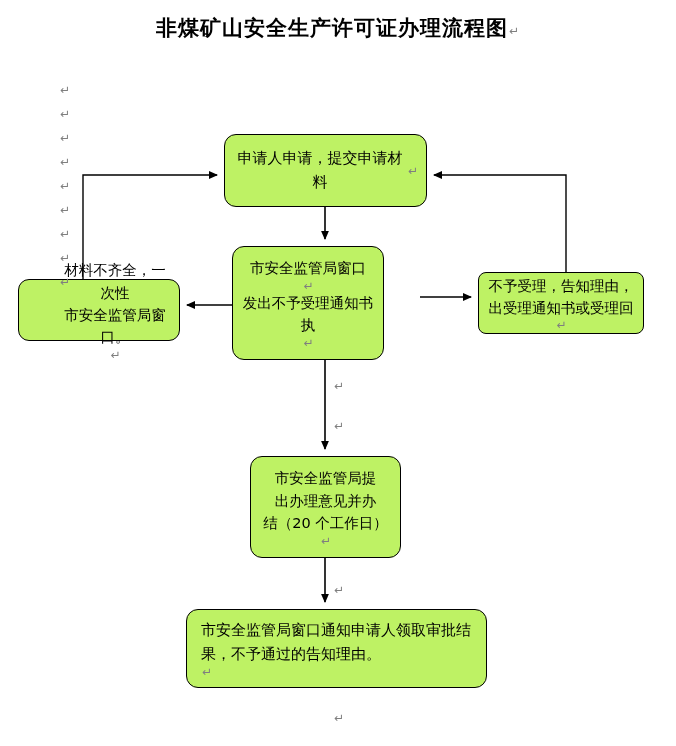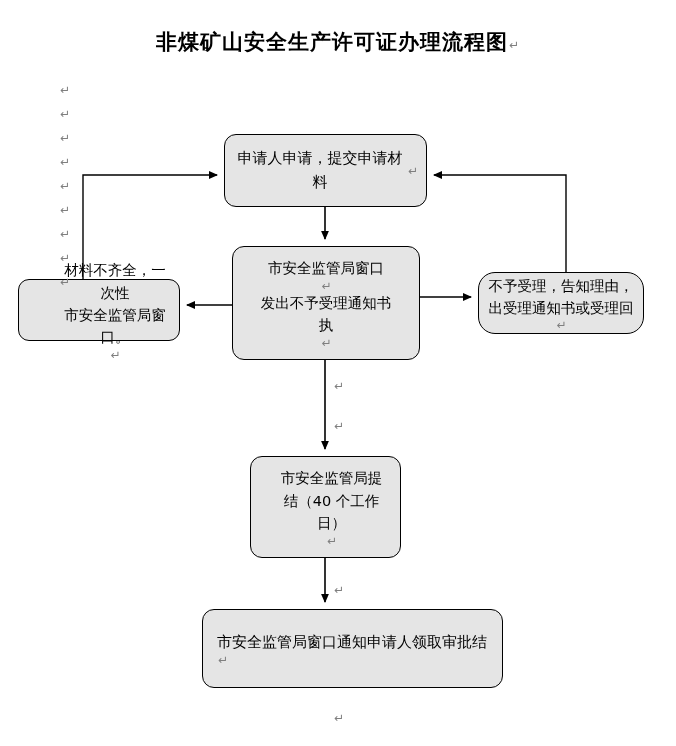--- a/index.html
+++ b/index.html
@@ -10,21 +10,21 @@
     font-family:"DejaVu Sans","Liberation Sans",sans-serif;
     position:relative;
     overflow:hidden;
     color:#000;
   }
   #canvas{position:absolute;left:0;top:0;width:676px;height:746px;}
   svg#wires{position:absolute;left:0;top:0;width:676px;height:746px;pointer-events:none;}
 
   .title{
     position:absolute;
-    left:0;top:28px;width:676px;
+    left:0;top:14px;width:676px;
     text-align:center;
     font-family:"DejaVu Serif","Liberation Serif",serif;
     font-size:21px;
     font-weight:bold;
     letter-spacing:1px;
     white-space:nowrap;
   }
   .title .pilcrow{font-weight:normal;}
 
   .pilcrow{
@@ -43,46 +43,46 @@
     line-height:12px;
     font-family:"DejaVu Sans","Liberation Sans",sans-serif;
     user-select:none;
   }
 
   .node{
     position:absolute;
     box-sizing:border-box;
     border:1.6px solid #000;
     border-radius:12px;
-    background:#e5e5e5;
+    background:#bef264;
     display:flex;
     align-items:center;
     justify-content:center;
     text-align:center;
     font-size:14.5px;
     line-height:1.55;
     padding:4px 8px;
     font-family:"DejaVu Sans","Liberation Sans",sans-serif;
   }
   .node span{display:block;}
 
   
   #node-apply      {left:224px; top:134px; width:203px; height:73px;}
-  #node-window     {left:232px; top:246px; width:188px; height:114px;}
+  #node-window     {left:232px; top:246px; width:152px; height:114px;}
   #node-incomplete {left:18px;  top:279px; width:162px; height:62px;  border-radius:11px;}
-  #node-reject     {left:478px; top:272px; width:166px; height:62px;  border-radius:17px;}
-  #node-handle     {left:250px; top:456px; width:151px; height:102px;padding-left:20px;}
+  #node-reject     {left:478px; top:272px; width:166px; height:62px;  border-radius:8px;}
+  #node-handle     {left:250px; top:456px; width:151px; height:102px;}
   #node-notify     {left:186px; top:609px; width:301px; height:79px;}
 
   #node-apply      {font-size:15px;}
   #node-window     {font-size:14.5px;}
   #node-incomplete {font-size:14.5px;padding-left:40px;}
   #node-reject     {font-size:14.5px;}
   #node-handle     {font-size:14.5px;}
-  #node-notify     {font-size:15px; text-align:left; justify-content:flex-start; padding-left:14px;margin-left:16px;}
+  #node-notify     {font-size:15px; text-align:left; justify-content:flex-start; padding-left:14px;}
 </style>
 </head>
 <body>
 
 <div id="canvas">
 
   <div class="title"><span>非煤矿山安全生产许可证办理流程图</span><span class="pilcrow">↵</span></div>
 
   <svg id="wires" viewBox="0 0 676 746" xmlns="http://www.w3.org/2000/svg">
     <defs>
@@ -143,28 +143,29 @@
   <div class="node" id="node-reject">
     <div>
       <span>不予受理，告知理由，</span>
       <span style="display:inline">出受理通知书或受理回</span><span class="pilcrow">↵</span>
     </div>
   </div>
 
   <div class="node" id="node-handle">
     <div>
       <span>市安全监管局提</span>
-      <span style="display:inline">结（40 个工作日）</span><span class="pilcrow">↵</span>
+      <span>出办理意见并办</span>
+      <span style="display:inline">结（20 个工作日）</span><span class="pilcrow">↵</span>
     </div>
   </div>
 
   <div class="node" id="node-notify">
     <div>
       <span>市安全监管局窗口通知申请人领取审批结</span>
-      <span class="pilcrow">↵</span>
+      <span style="display:inline">果，不予通过的告知理由。</span><span class="pilcrow">↵</span>
     </div>
   </div>
 
   <div id="mark-layer">
       <div class="mark" style="left: 60px; top: 84px;">↵</div>
       <div class="mark" style="left: 60px; top: 108px;">↵</div>
       <div class="mark" style="left: 60px; top: 132px;">↵</div>
       <div class="mark" style="left: 60px; top: 156px;">↵</div>
       <div class="mark" style="left: 60px; top: 180px;">↵</div>
       <div class="mark" style="left: 60px; top: 204px;">↵</div>

